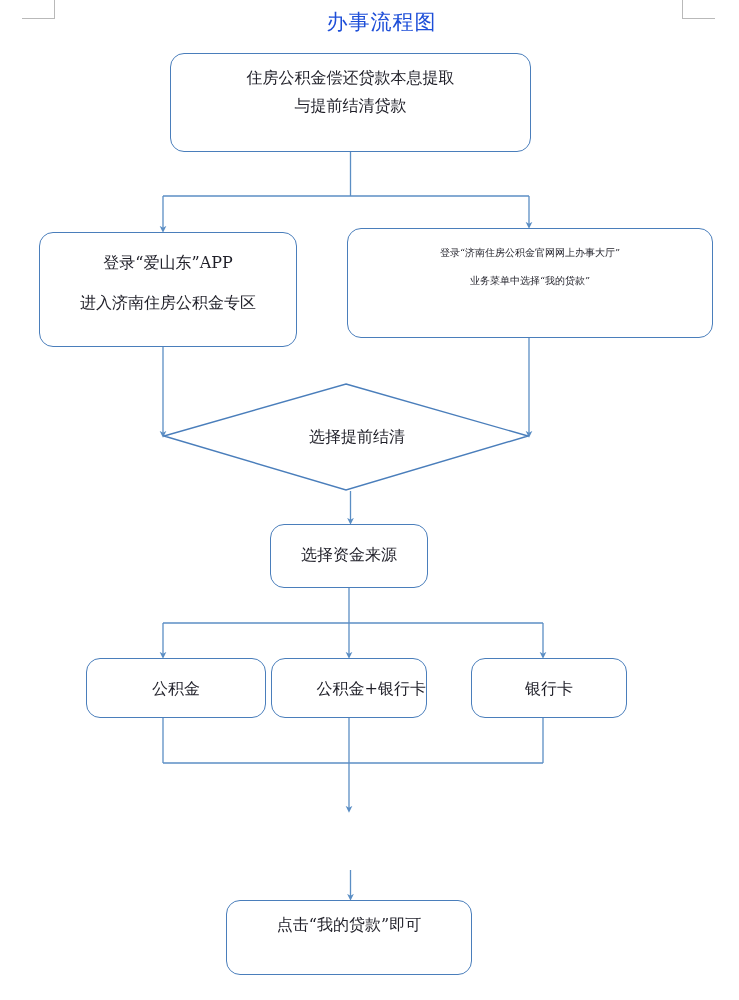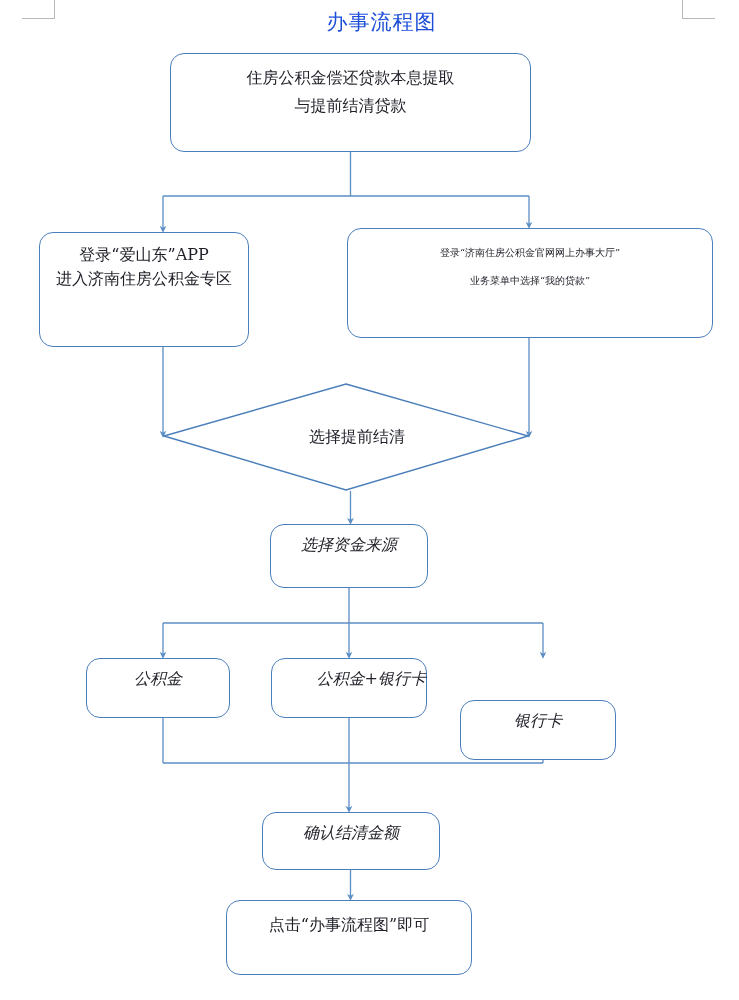--- a/index.html
+++ b/index.html
@@ -59,21 +59,21 @@
     border-radius: 14px;
     background: #ffffff;
     color: #1f1f28;
     text-align: center;
     font-size: 16px;
     line-height: 28px;
     padding-top: 10px;
     white-space: pre-line;
     font-family: "DejaVu Serif", "Liberation Serif", serif;
   }
-  .node.tight { padding-top: 6px; font-style: italic; }
+  .node.tight { padding-top: 16px; }
 
   
   .diamond-wrap {
     position: absolute;
   }
   .diamond-wrap svg { display: block; }
   .diamond-label {
     position: absolute;
     left: 0;
     top: 0;
@@ -141,38 +141,37 @@
     <path class="conn" d="M543,718 L543,763"></path>
     <path class="conn" d="M163,763 L543,763"></path>
     <path class="conn" d="M349,718 L349,810" marker-end="url(#arw)"></path>
 
     <path class="conn" d="M350.5,870 L350.5,898" marker-end="url(#arw)"></path>
   </svg>
 
   <div class="node" style="left:170px; top:53px; width:361px; height:99px;">住房公积金偿还贷款本息提取
 与提前结清贷款</div>
 
-  <div class="node" style="left:39px; top:232px; width:210px; height:115px; line-height:24px;">登录“爱山东”APP
+  <div class="node" style="left:39px; top:232px; width:258px; height:115px; line-height:40px;">登录“爱山东”APP
 进入济南住房公积金专区</div>
 
   <div class="node" style="left:347px; top:228px; width:366px; height:110px; font-size:10px;">登录“济南住房公积金官网网上办事大厅”
 业务菜单中选择“我的贷款”</div>
 
   <div class="diamond-wrap" style="left:163px; top:383px; width:366px; height:108px;">
     <svg width="366" height="108" viewBox="0 0 366 108" xmlns="http://www.w3.org/2000/svg">
       <polygon points="183,1 365,53 183,107 1,53" fill="#ffffff" stroke="#4a7ebb" stroke-width="1.4"></polygon>
     </svg>
     <div class="diamond-label">选择提前结清</div>
   </div>
 
   <div class="node tight" style="left:270px; top:524px; width:158px; height:64px;">选择资金来源</div>
 
-  <div class="node tight" style="left:86px; top:658px; width:144px; height:60px;">公积金</div>
+  <div class="node tight" style="left:86px; top:658px; width:180px; height:60px;">公积金</div>
 
   <div class="node tight" style="left:271px; top:658px; width:156px; height:60px;text-align:right;">公积金+银行卡</div>
 
-  <div class="node tight" style="left:460px; top:658px; width:156px; height:60px;margin-top:42px;">银行卡</div>
+  <div class="node tight" style="left:471px; top:658px; width:156px; height:60px;">银行卡</div>
 
-  <div class="node tight" style="left:262px; top:812px; width:178px; height:58px;">确认结清金额</div>
 
-  <div class="node" style="left:226px; top:900px; width:246px; height:75px;">点击“办事流程图”即可</div>
+  <div class="node" style="left:226px; top:900px; width:246px; height:75px;">点击“我的贷款”即可</div>
 
 </div>
 
 </body></html>

